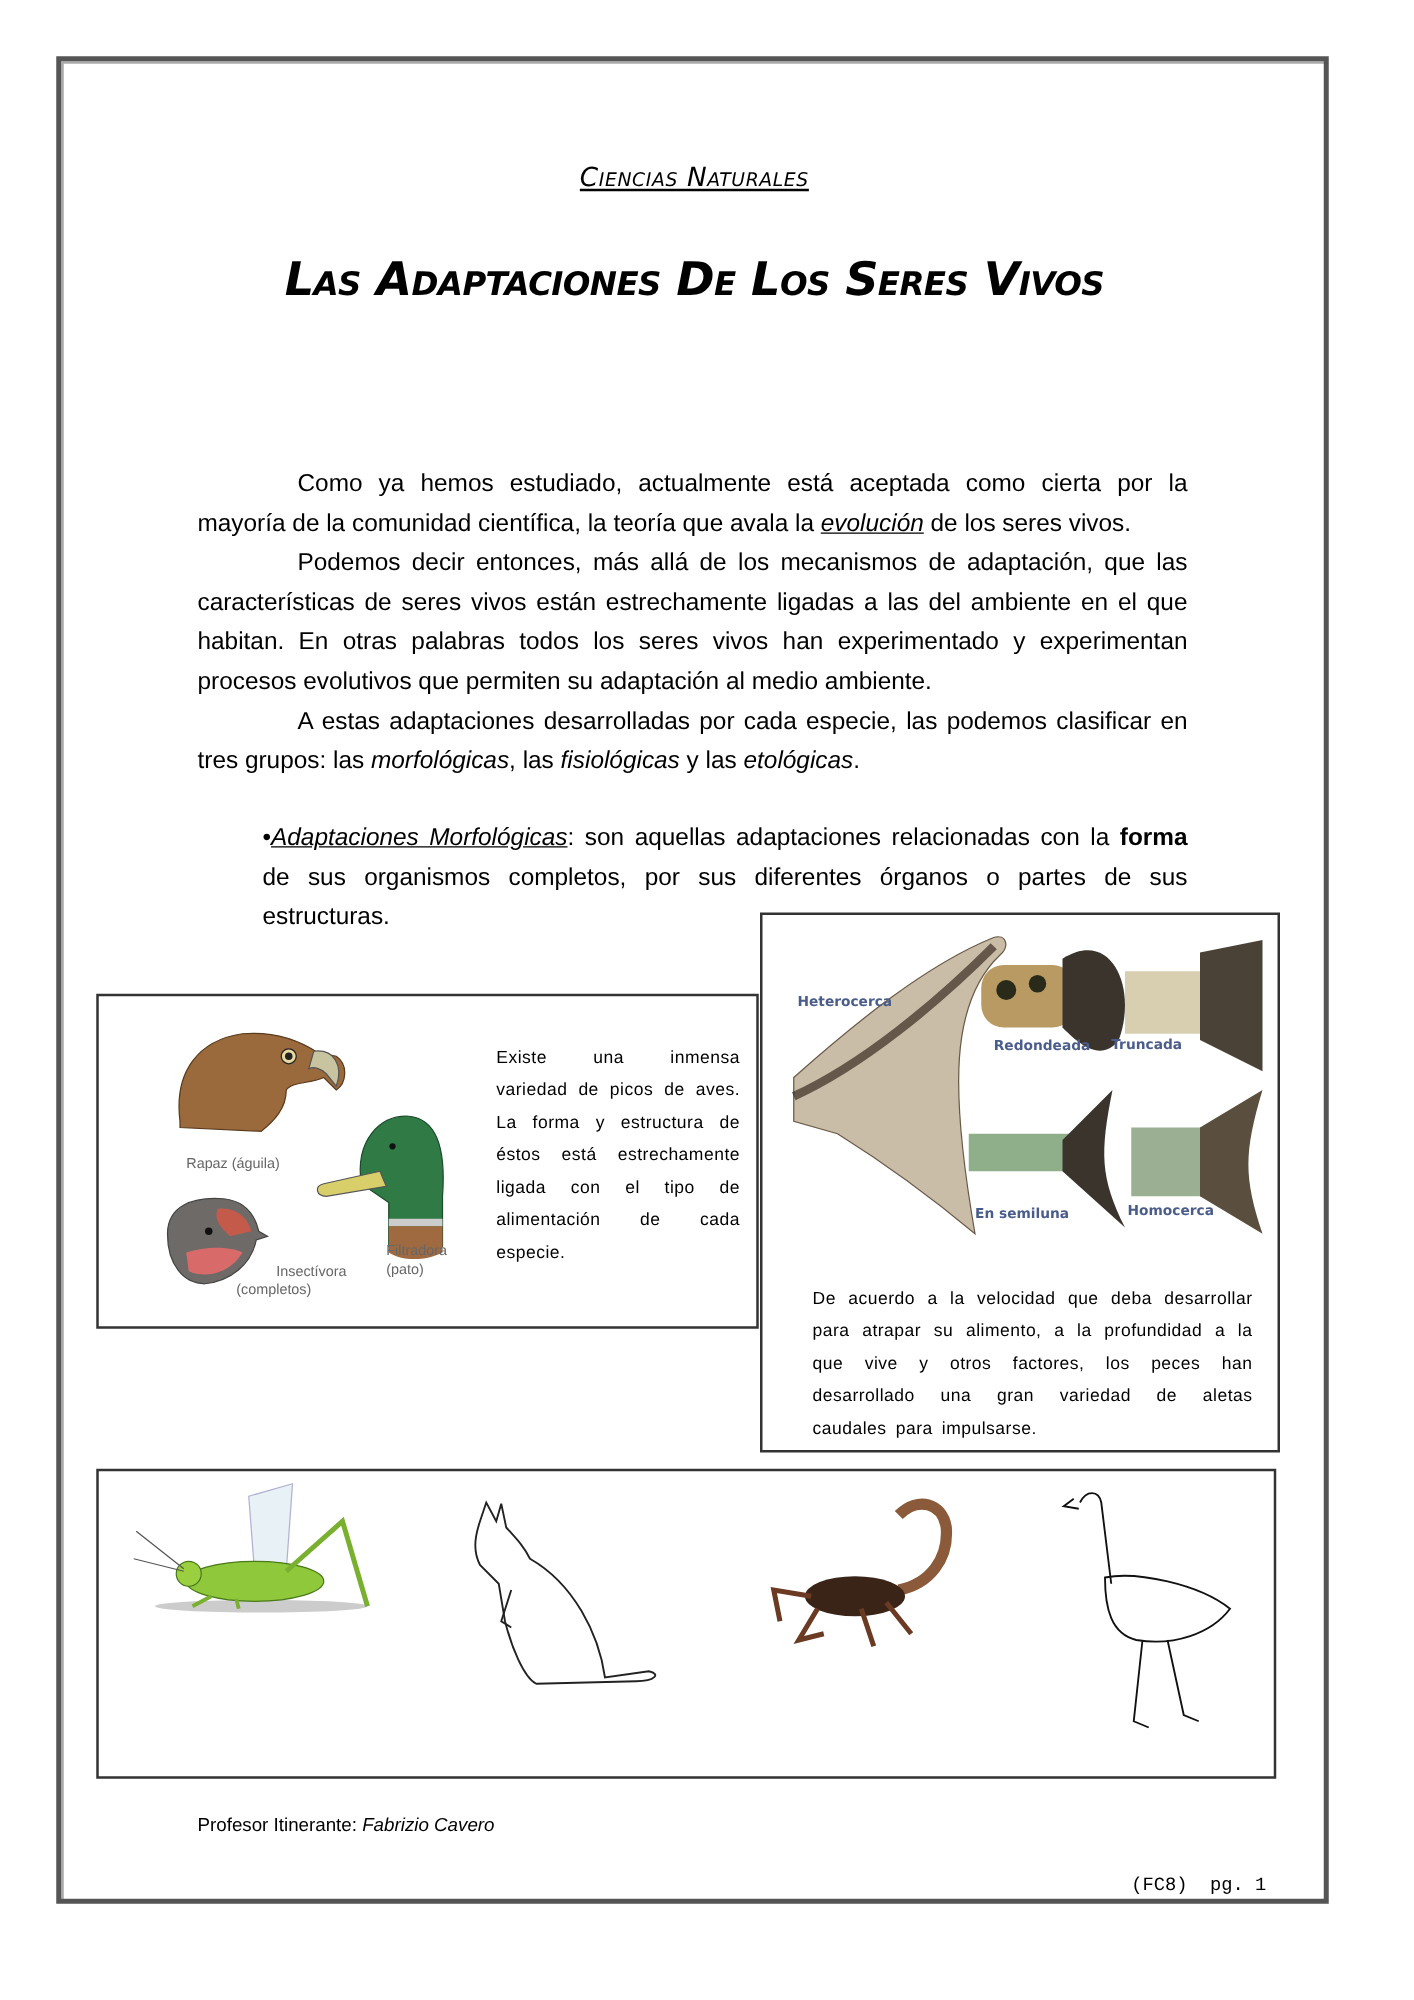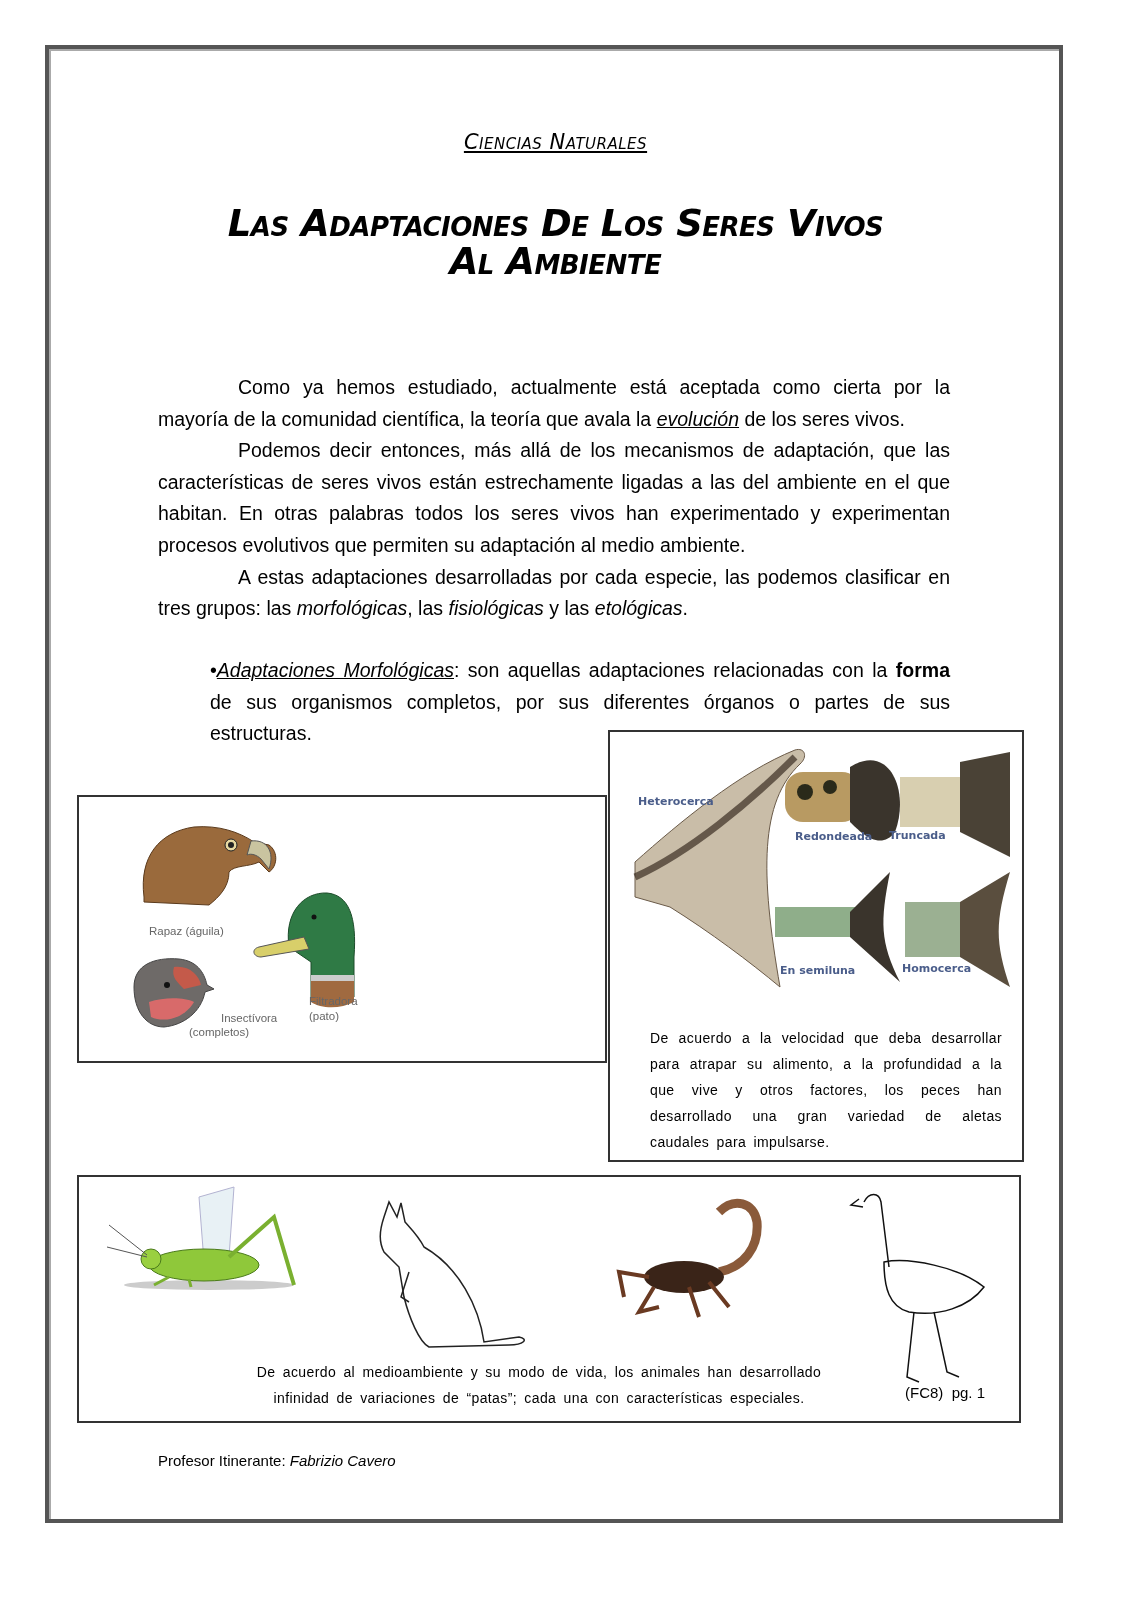--- a/index.html
+++ b/index.html
@@ -17,32 +17,31 @@
   .box-birds { left:77px; top:795px; width:530px; height:268px; }
   .box-fish { left:608px; top:730px; width:416px; height:432px; }
   .box-legs { left:77px; top:1175px; width:944px; height:248px; }
   .caption { font-family:"Liberation Sans", sans-serif; font-size:14px; line-height:26px; text-align:justify; letter-spacing:0.4px; word-spacing:3px; }
   .birds-caption { position:absolute; left:318px; top:35px; width:195px; }
   .fish-caption { position:absolute; left:40px; top:293px; width:352px; }
   .legs-caption { position:absolute; left:150px; top:182px; width:620px; text-align:center; }
   .img-label { position:absolute; font-family:Liberation Sans, sans-serif; font-size:11.5px; color:#666; line-height:14px; }
   .fish-label { position:absolute; font-family:"DejaVu Sans", sans-serif; font-size:11px; color:#4a5d8a; font-weight:bold; }
   .footer-left { position:absolute; left:118px; top:1452px; font-size:15px; font-family:"Liberation Sans", sans-serif;margin-left:40px; }
-  .footer-right { position:absolute; left:905px; top:1384px; font-size:15px; font-family:Liberation Sans, sans-serif; }
+  .footer-right { position:absolute; left:905px; top:1500px; font-size:15px; font-family:Liberation Mono, monospace; }
   svg { position:absolute; }
 </style>
 </head>
 <body>
 
 <div class="page-border"></div>
 
 <div class="subject">Ciencias Naturales</div>
 <div class="title">
   <div>Las Adaptaciones De Los Seres Vivos</div>
-  <div>Al Ambiente</div>
 </div>
 
 <div class="body-text">
   <p class="indent"><span>Como ya hemos estudiado, actualmente está aceptada como cierta por la mayoría de la comunidad científica, la teoría que avala la </span><span class="u-ital">evolución</span><span> de los seres vivos.</span></p>
   <p class="indent">Podemos decir entonces, más allá de los mecanismos de adaptación, que las características de seres vivos están estrechamente ligadas a las del ambiente en el que habitan. En otras palabras todos los seres vivos han experimentado y experimentan procesos evolutivos que permiten su adaptación al medio ambiente.</p>
   <p class="indent"><span>A estas adaptaciones desarrolladas por cada especie, las podemos clasificar en tres grupos: las </span><span class="ital">morfológicas</span><span>, las </span><span class="ital">fisiológicas</span><span> y las </span><span class="ital">etológicas</span><span>.</span></p>
 </div>
 
 <div class="bullet">
   <span>•</span><span class="u-ital">Adaptaciones Morfológicas</span><span>: son aquellas adaptaciones relacionadas con la </span><b>forma</b><span> de sus organismos completos, por sus diferentes órganos o partes de sus estructuras.</span>
@@ -65,20 +64,21 @@
     <path d="M55,190 C55,168 75,160 100,162 C118,164 125,175 128,188 L135,192 L126,195 C122,215 105,228 85,230 C68,230 55,215 55,190 Z" fill="#6e6a68" stroke="#444"></path>
     <path d="M95,170 C110,168 120,178 122,188 L105,192 C98,185 92,180 95,170 Z" fill="#c45a4a"></path>
     <path d="M70,205 C85,200 105,200 115,205 C105,222 85,226 72,220 Z" fill="#d86a6a"></path>
     <circle cx="88" cy="188" r="3" fill="#111"></circle>
   </svg>
   <div class="img-label" style="left:70px;top:127px;">Rapaz (águila)</div>
   <div class="img-label" style="left:230px;top:197px;">Filtradora</div>
   <div class="img-label" style="left:230px;top:212px;">(pato)</div>
   <div class="img-label" style="left:110px;top:214px;margin-left:32px;">Insectívora</div>
   <div class="img-label" style="left:110px;top:228px;">(completos)</div>
+  <div class="caption birds-caption">Existe una inmensa variedad de picos de aves. La forma y estructura de éstos está estrechamente ligada con el tipo de alimentación de cada especie.</div>
 </div>
 
 <div class="box box-fish">
   <svg width="410" height="280" viewBox="0 0 410 280" style="left:0;top:0">
 
     <path d="M25,130 C70,90 130,40 185,18 C195,15 198,25 190,32 C150,70 150,140 170,255 C140,230 100,200 60,175 L25,165 Z" fill="#c9bda8" stroke="#6a5a48"></path>
     <path d="M25,145 C80,120 140,70 185,25" stroke="#3a2e22" stroke-width="7" fill="none" opacity="0.7"></path>
 
     <rect x="175" y="40" width="75" height="50" rx="18" fill="#b89a62"></rect>
     <circle cx="195" cy="60" r="8" fill="#2a2a1a"></circle>
@@ -126,17 +126,16 @@
       <path d="M570,100 L540,95 L545,120 M575,110 L560,135 L580,130 M610,110 L620,140 M630,105 L650,130" stroke="#6a3a22" stroke-width="4" fill="none"></path>
     </g>
 
     <g fill="none" stroke="#111" stroke-width="1.5">
       <path d="M785,25 C790,15 800,15 802,25 L810,90"></path>
       <path d="M780,22 L772,28 L784,30"></path>
       <path d="M805,85 C830,80 880,90 905,110 C890,130 860,140 830,135 C810,130 805,110 805,85 Z"></path>
       <path d="M835,135 L828,200 L840,205 M855,135 L868,195 L880,200"></path>
     </g>
   </svg>
-  <div class="caption legs-caption">De acuerdo al medioambiente y su modo de vida, los animales han desarrollado infinidad de variaciones de “patas”; cada una con características especiales.</div>
 </div>
 
 <div class="footer-left"><span>Profesor Itinerante: </span><span class="ital">Fabrizio Cavero</span></div>
 <div class="footer-right"><span>(FC8)</span>&nbsp;&nbsp;<span>pg. 1</span></div>
 
 </body></html>

